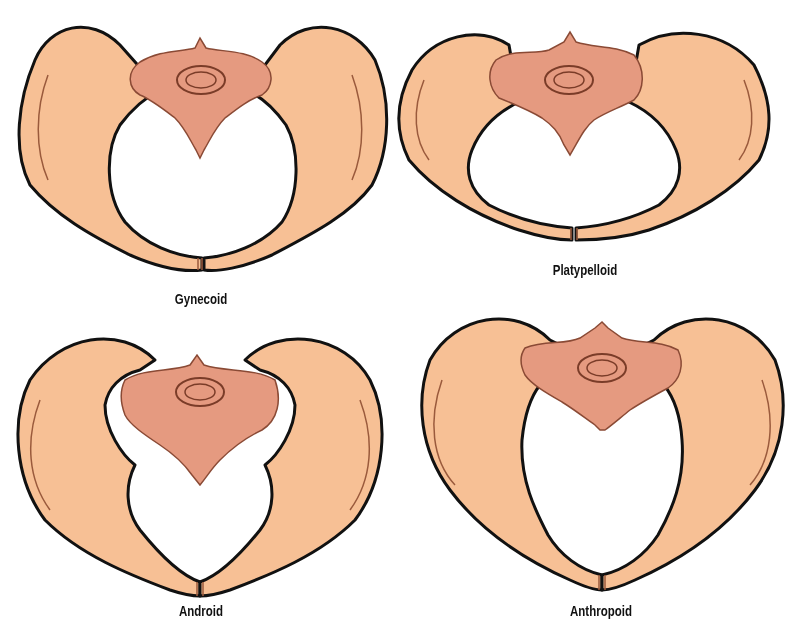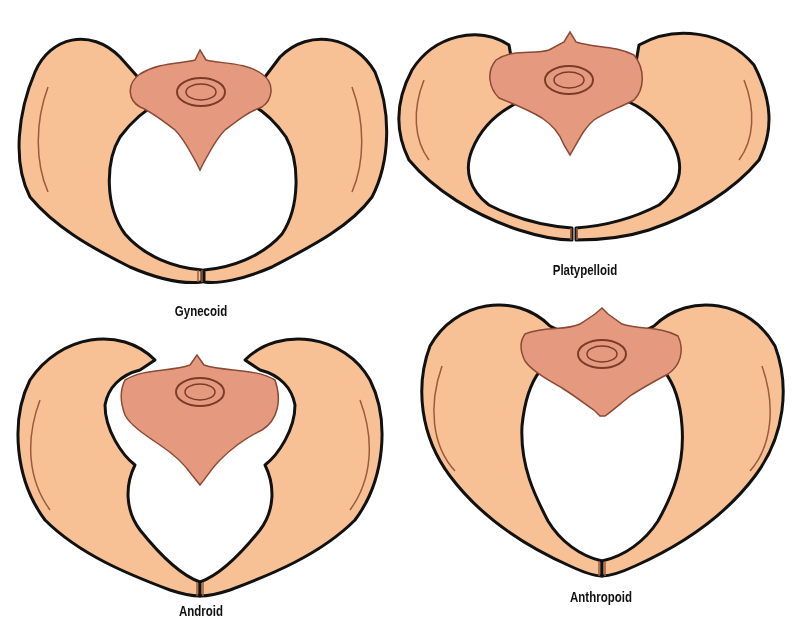--- a/index.html
+++ b/index.html
@@ -8,21 +8,21 @@
   .panel { position: absolute; }
   .panel svg { position: absolute; left: 0; top: 0; overflow: visible; }
   .label { position: absolute; font-family: "Liberation Sans", "DejaVu Sans", sans-serif;
            font-weight: bold; font-size: 14px; color: #111; letter-spacing: 0px;
            transform: scaleX(0.82); transform-origin: center; white-space: nowrap;
            text-align: center; width: 140px; }
 </style>
 </head>
 <body>
 
-<div class="panel" style="left:0;top:12px;width:400px;height:320px;">
+<div class="panel" style="left:0;top:0;width:400px;height:320px;">
   <svg width="400" height="320">
     <g stroke="#111" stroke-width="3" fill="#F7C095" stroke-linejoin="round">
 
       <path d="M120,45 C90,15 50,25 35,60 C18,100 12,150 30,185 C55,215 90,235 130,255 C160,268 185,272 202,270 L202,258 C175,256 145,245 125,222 C105,195 105,150 120,125 C135,105 150,95 160,90 Z"></path>
 
       <path d="M280,45 C310,15 355,25 375,60 C392,100 390,150 372,185 C350,215 310,235 272,255 C242,268 218,272 204,270 L204,258 C230,256 262,245 282,222 C300,195 300,150 286,125 C272,105 258,95 246,90 Z"></path>
     </g>
 
     <g stroke="#8a4a35" stroke-width="1.5" fill="#E59A80">
       <path d="M140,62 C160,50 180,52 195,48 L200,38 L206,48 C222,52 245,50 262,62 C276,72 272,88 262,95 C248,100 238,108 225,118 C215,128 210,140 204,150 L200,158 L196,150 C190,140 185,128 175,118 C162,108 152,100 140,95 C128,88 126,72 140,62 Z"></path>
@@ -72,21 +72,21 @@
     </g>
     <g stroke="#9A5A3C" stroke-width="1.5" fill="none">
       <path d="M40,80 C25,120 28,160 50,190"></path>
       <path d="M360,80 C375,120 372,160 350,190"></path>
       <path d="M197,262 L197,276 M203,262 L203,276"></path>
     </g>
   </svg>
   <div class="label" style="left:131px;top:283px;">Android</div>
 </div>
 
-<div class="panel" style="left:400px;top:286px;width:400px;height:335px;">
+<div class="panel" style="left:400px;top:300px;width:400px;height:335px;">
   <svg width="400" height="335">
     <g stroke="#111" stroke-width="3" fill="#F7C095" stroke-linejoin="round">
       <path d="M150,40 C115,5 55,15 30,60 C15,100 20,150 50,190 C80,230 125,260 170,280 C185,287 195,290 202,290 L202,275 C180,270 160,255 148,235 C135,210 120,180 122,140 C125,110 132,95 140,85 C145,65 150,55 160,45 Z"></path>
       <path d="M254,40 C290,5 350,15 375,60 C390,100 385,150 355,190 C325,230 280,260 235,280 C220,287 210,290 202,290 L202,275 C225,270 245,255 258,235 C272,210 285,180 282,140 C280,110 272,95 264,85 C258,65 254,55 244,45 Z"></path>
     </g>
     <g stroke="#8a4a35" stroke-width="1.5" fill="#E59A80">
       <path d="M125,48 C145,40 165,45 180,38 L195,28 L202,22 L208,28 L222,38 C240,44 260,40 278,50 C285,65 280,80 268,88 C255,95 242,102 230,110 C220,118 212,125 205,130 L200,130 L195,125 C185,118 175,110 162,102 C148,94 132,85 125,75 C120,65 120,55 125,48 Z"></path>
       <ellipse cx="202" cy="68" rx="24" ry="14" fill="none" stroke="#7a3c28" stroke-width="2"></ellipse>
       <ellipse cx="202" cy="68" rx="15" ry="8" fill="none" stroke="#7a3c28" stroke-width="1.5"></ellipse>
     </g>

